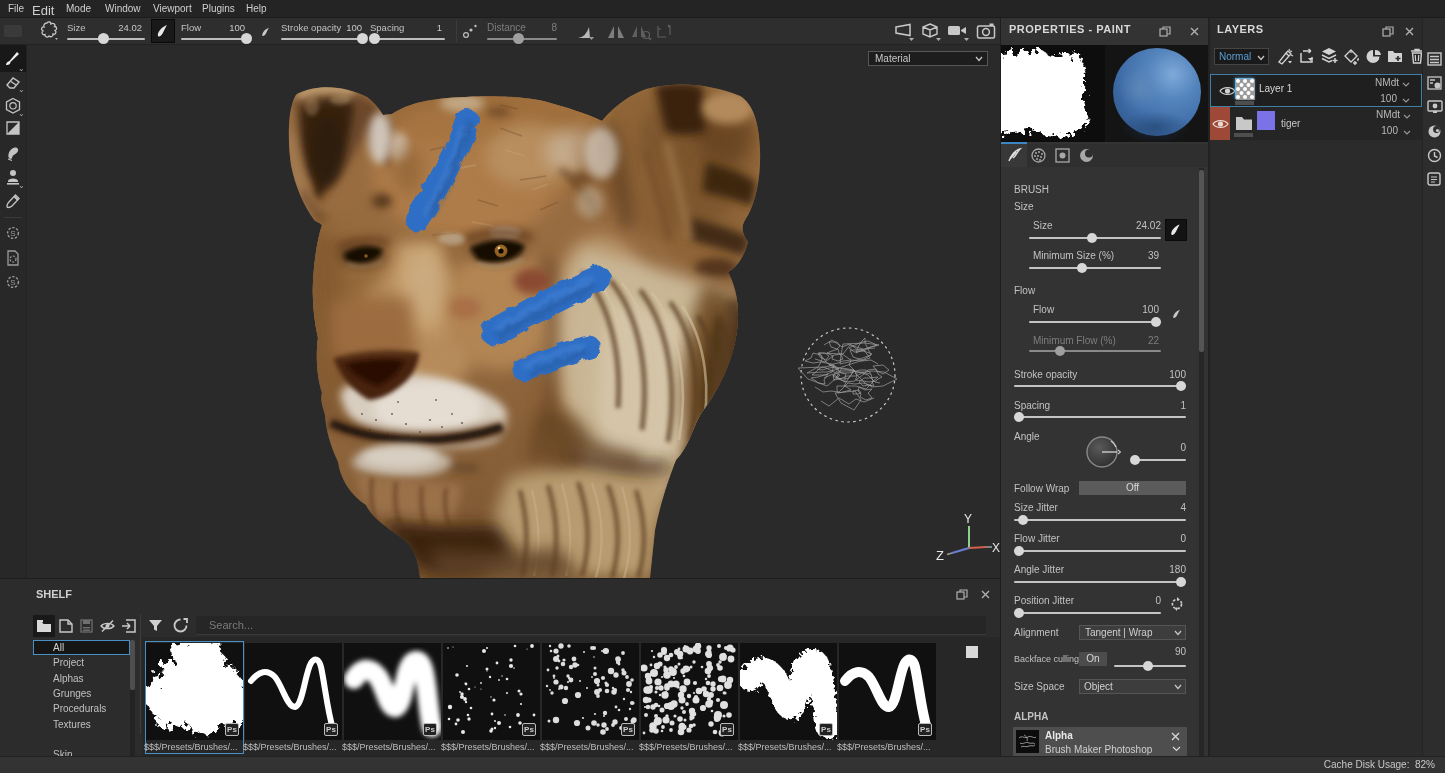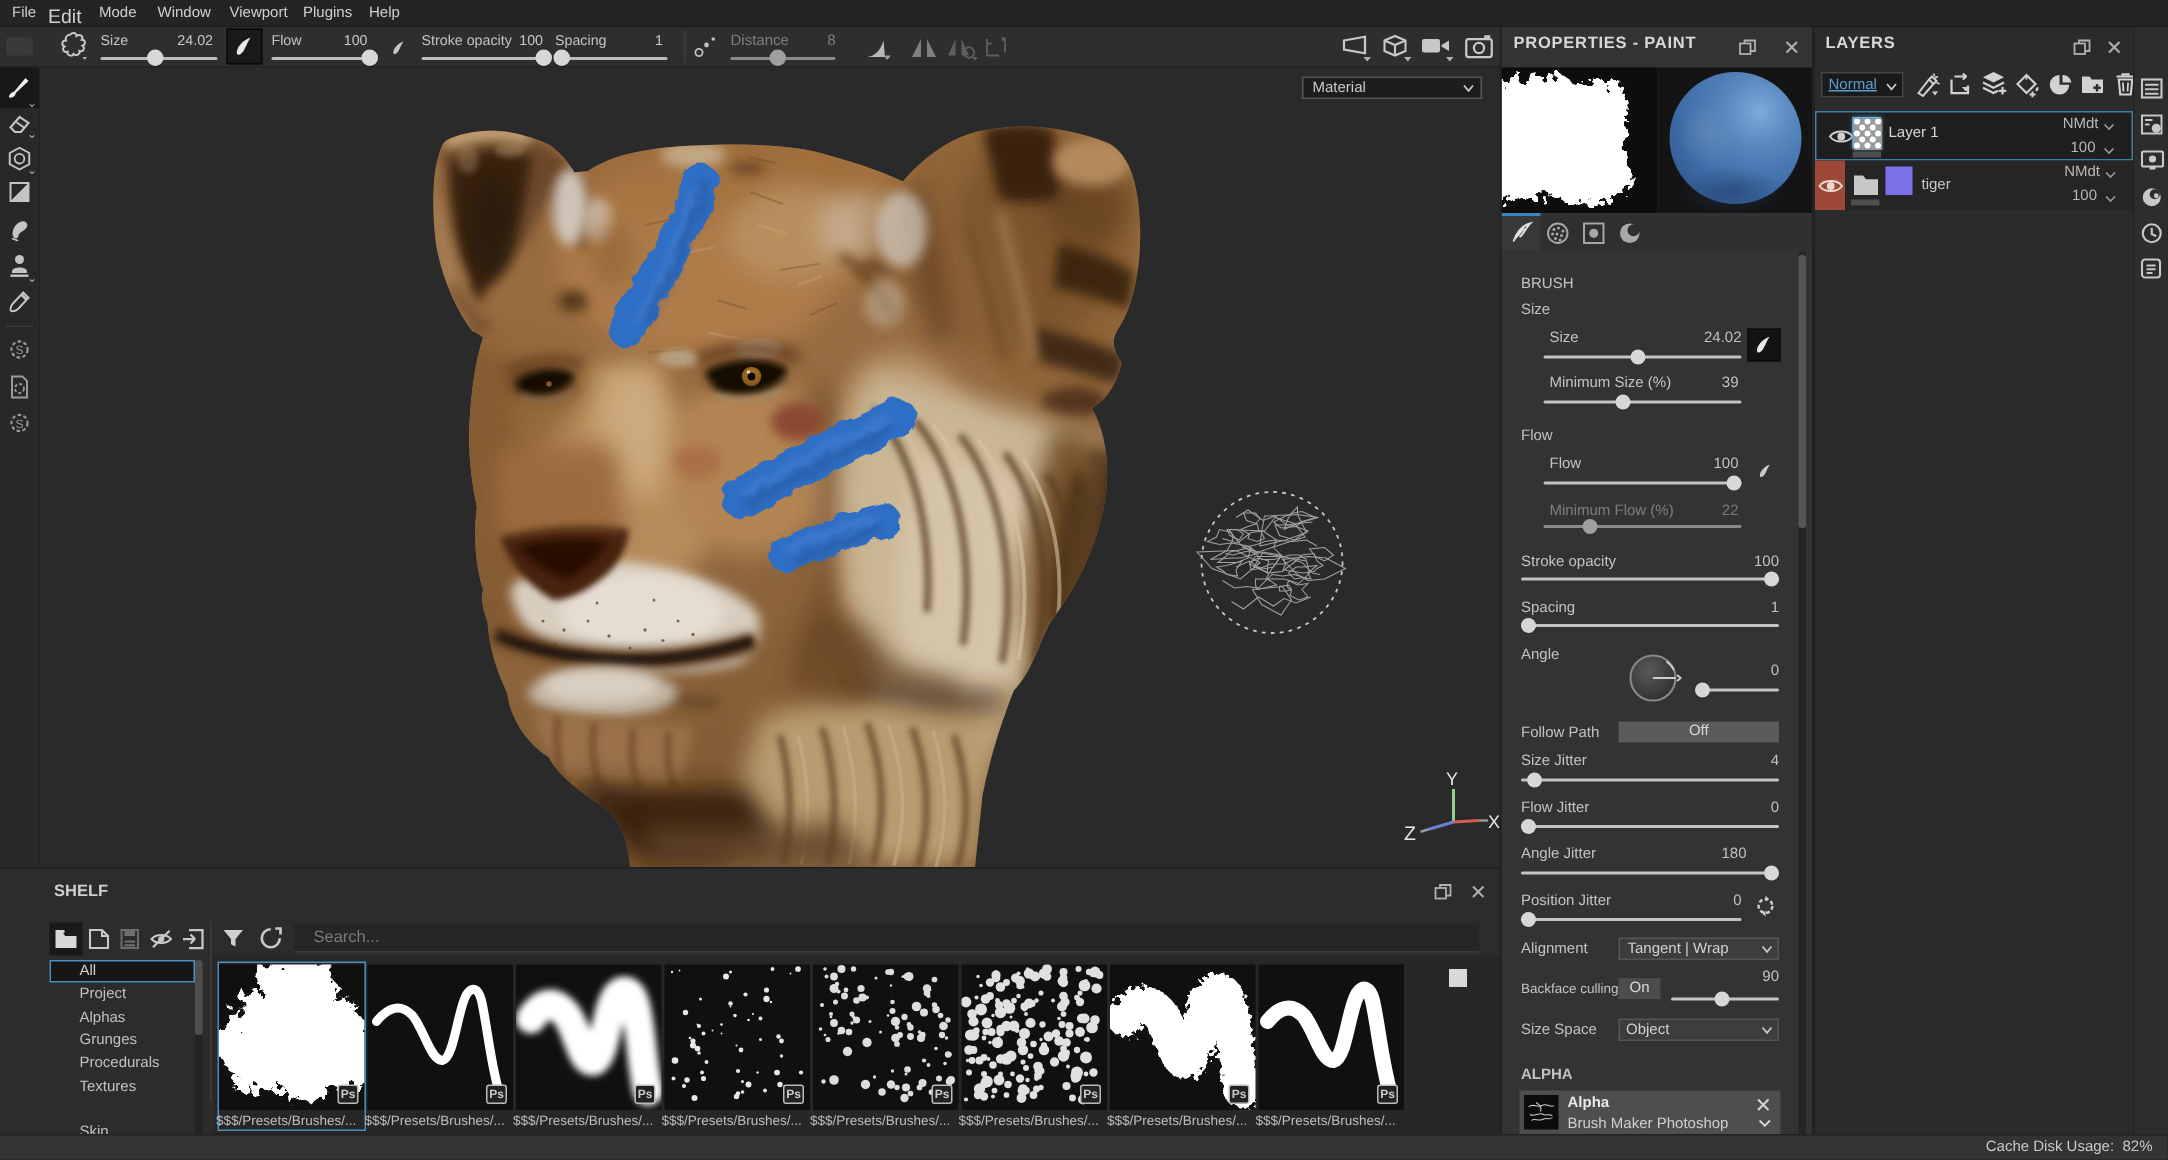--- a/index.html
+++ b/index.html
@@ -997,34 +997,34 @@
 <circle cx="19" cy="19" r="15" fill="url(#dial)" stroke="#888" stroke-width="1.4"></circle>
 <line x1="19" y1="19" x2="34" y2="19" stroke="#ccc" stroke-width="1.4"></line>
 <path d="M28 8 A 14 14 0 0 1 33 14" stroke="#ccc" stroke-width="1.2" fill="none"></path>
 <path d="M35 17 l2.5 2 l-2.5 2" fill="none" stroke="#ccc" stroke-width="1.2"></path>
 </svg>
     <div class="abs" style="left:160px;top:424px;color:#c2c2c2;font-size:10px;"></div>
       <div class="abs" style="left:125px;top:424px;width:60px;text-align:right;color:#c2c2c2;font-size:10px;">0</div>
     <div class="abs" style="left:130px;top:441px;width:55px;height:2px;background:#c4c4c4;border-radius:1px;">
         <div style="position:absolute;left:-1px;top:-4px;width:10px;height:10px;border-radius:50%;background:#d7d7d7;"></div>
       </div>
-    <div class="abs" style="left:13px;top:465px;color:#c2c2c2;font-size:10px;">Follow Path</div>
+    <div class="abs" style="left:13px;top:465px;color:#c2c2c2;font-size:10px;">Follow Wrap</div>
     <div class="abs" style="left:78px;top:463px;width:107px;height:14px;background:#5b5b5b;color:#d8d8d8;font-size:10px;text-align:center;line-height:14px;">Off</div>
     <div class="abs" style="left:13px;top:484px;color:#c2c2c2;font-size:10px;">Size Jitter</div>
       <div class="abs" style="left:125px;top:484px;width:60px;text-align:right;color:#c2c2c2;font-size:10px;">4</div>
     <div class="abs" style="left:13px;top:501px;width:172px;height:2px;background:#c4c4c4;border-radius:1px;">
         <div style="position:absolute;left:4px;top:-4px;width:10px;height:10px;border-radius:50%;background:#d7d7d7;"></div>
       </div>
     <div class="abs" style="left:13px;top:515px;color:#c2c2c2;font-size:10px;">Flow Jitter</div>
       <div class="abs" style="left:125px;top:515px;width:60px;text-align:right;color:#c2c2c2;font-size:10px;">0</div>
     <div class="abs" style="left:13px;top:532px;width:172px;height:2px;background:#c4c4c4;border-radius:1px;">
         <div style="position:absolute;left:0px;top:-4px;width:10px;height:10px;border-radius:50%;background:#d7d7d7;"></div>
       </div>
     <div class="abs" style="left:13px;top:546px;color:#c2c2c2;font-size:10px;">Angle Jitter</div>
-      <div class="abs" style="left:125px;top:546px;width:60px;text-align:center;color:#c2c2c2;font-size:10px;">180</div>
+      <div class="abs" style="left:125px;top:546px;width:60px;text-align:right;color:#c2c2c2;font-size:10px;">180</div>
     <div class="abs" style="left:13px;top:563px;width:172px;height:2px;background:#c4c4c4;border-radius:1px;">
         <div style="position:absolute;left:162px;top:-4px;width:10px;height:10px;border-radius:50%;background:#d7d7d7;"></div>
       </div>
     <div class="abs" style="left:13px;top:577px;color:#c2c2c2;font-size:10px;">Position Jitter</div>
       <div class="abs" style="left:100px;top:577px;width:60px;text-align:right;color:#c2c2c2;font-size:10px;">0</div>
     <svg class="abs" style="left:168px;top:578px;" width="16" height="16" viewBox="0 0 16 16">
         <circle cx="8" cy="8" r="4.6" fill="none" stroke="#d0d0d0" stroke-width="1.6" stroke-dasharray="2.6 1.6"></circle>
         <path d="M8 1 l2 2 l-2 2 M8 15 l-2 -2 l2 -2" fill="#d0d0d0" stroke="none"></path>
       </svg>
     <div class="abs" style="left:13px;top:594px;width:147px;height:2px;background:#c4c4c4;border-radius:1px;">
@@ -1071,21 +1071,21 @@
   <div id="layers" class="abs" style="left:1208px;top:18px;width:214px;height:738px;background:#2b2b2b;border-left:2px solid #222;">
     <div class="abs" style="left:7px;top:5px;color:#d8d8d8;font-size:11px;font-weight:bold;letter-spacing:0.5px;">LAYERS</div>
     <svg class="abs" style="left:172px;top:8px;" width="12" height="11" viewBox="0 0 12 11">
         <rect x="1" y="3" width="7" height="7" fill="none" stroke="#b0b0b0" stroke-width="1.2"></rect>
         <path d="M4 3 L4 1 L11 1 L11 8 L8 8" fill="none" stroke="#b0b0b0" stroke-width="1.2"></path>
       </svg>
     <svg class="abs" style="left:194px;top:8px;" width="11" height="11" viewBox="0 0 11 11">
         <path d="M2 2 L9 9 M9 2 L2 9" stroke="#b0b0b0" stroke-width="1.4"></path>
       </svg>
     <div class="abs" style="left:4px;top:30px;width:55px;height:17px;background:#1a1a1a;border:1px solid #454545;">
-<span style="position:absolute;left:4px;top:2px;color:#5a9fd4;font-size:10px;text-decoration:underline;">Normal</span>
+<span style="position:absolute;left:4px;top:2px;color:#5a9fd4;font-size:10px;">Normal</span>
 <svg style="position:absolute;right:3px;top:6px;" width="8" height="6" viewBox="0 0 8 6">
           <path d="M1 1 L4 4.5 L7 1" stroke="#c8c8c8" stroke-width="1.2" fill="none"></path>
         </svg>
       </div>
     <svg class="abs" style="left:66px;top:30px;" width="18" height="17" viewBox="0 0 18 17">
         <path d="M3 14 L10 5 L13 8 L6 16 Z M10 5 L12 3 L15 6 L13 8" fill="none" stroke="#d2d2d2" stroke-width="1.3"></path>
         <path d="M13 1 l1 2 M16 3 l-2 1 M17 8 l-2 -1" stroke="#d2d2d2" stroke-width="1.1"></path>
         <path d="M12 13 l4 0 l-2 2.6 Z" fill="#d2d2d2"></path>
       </svg>
     <svg class="abs" style="left:88px;top:30px;" width="18" height="17" viewBox="0 0 18 17">

